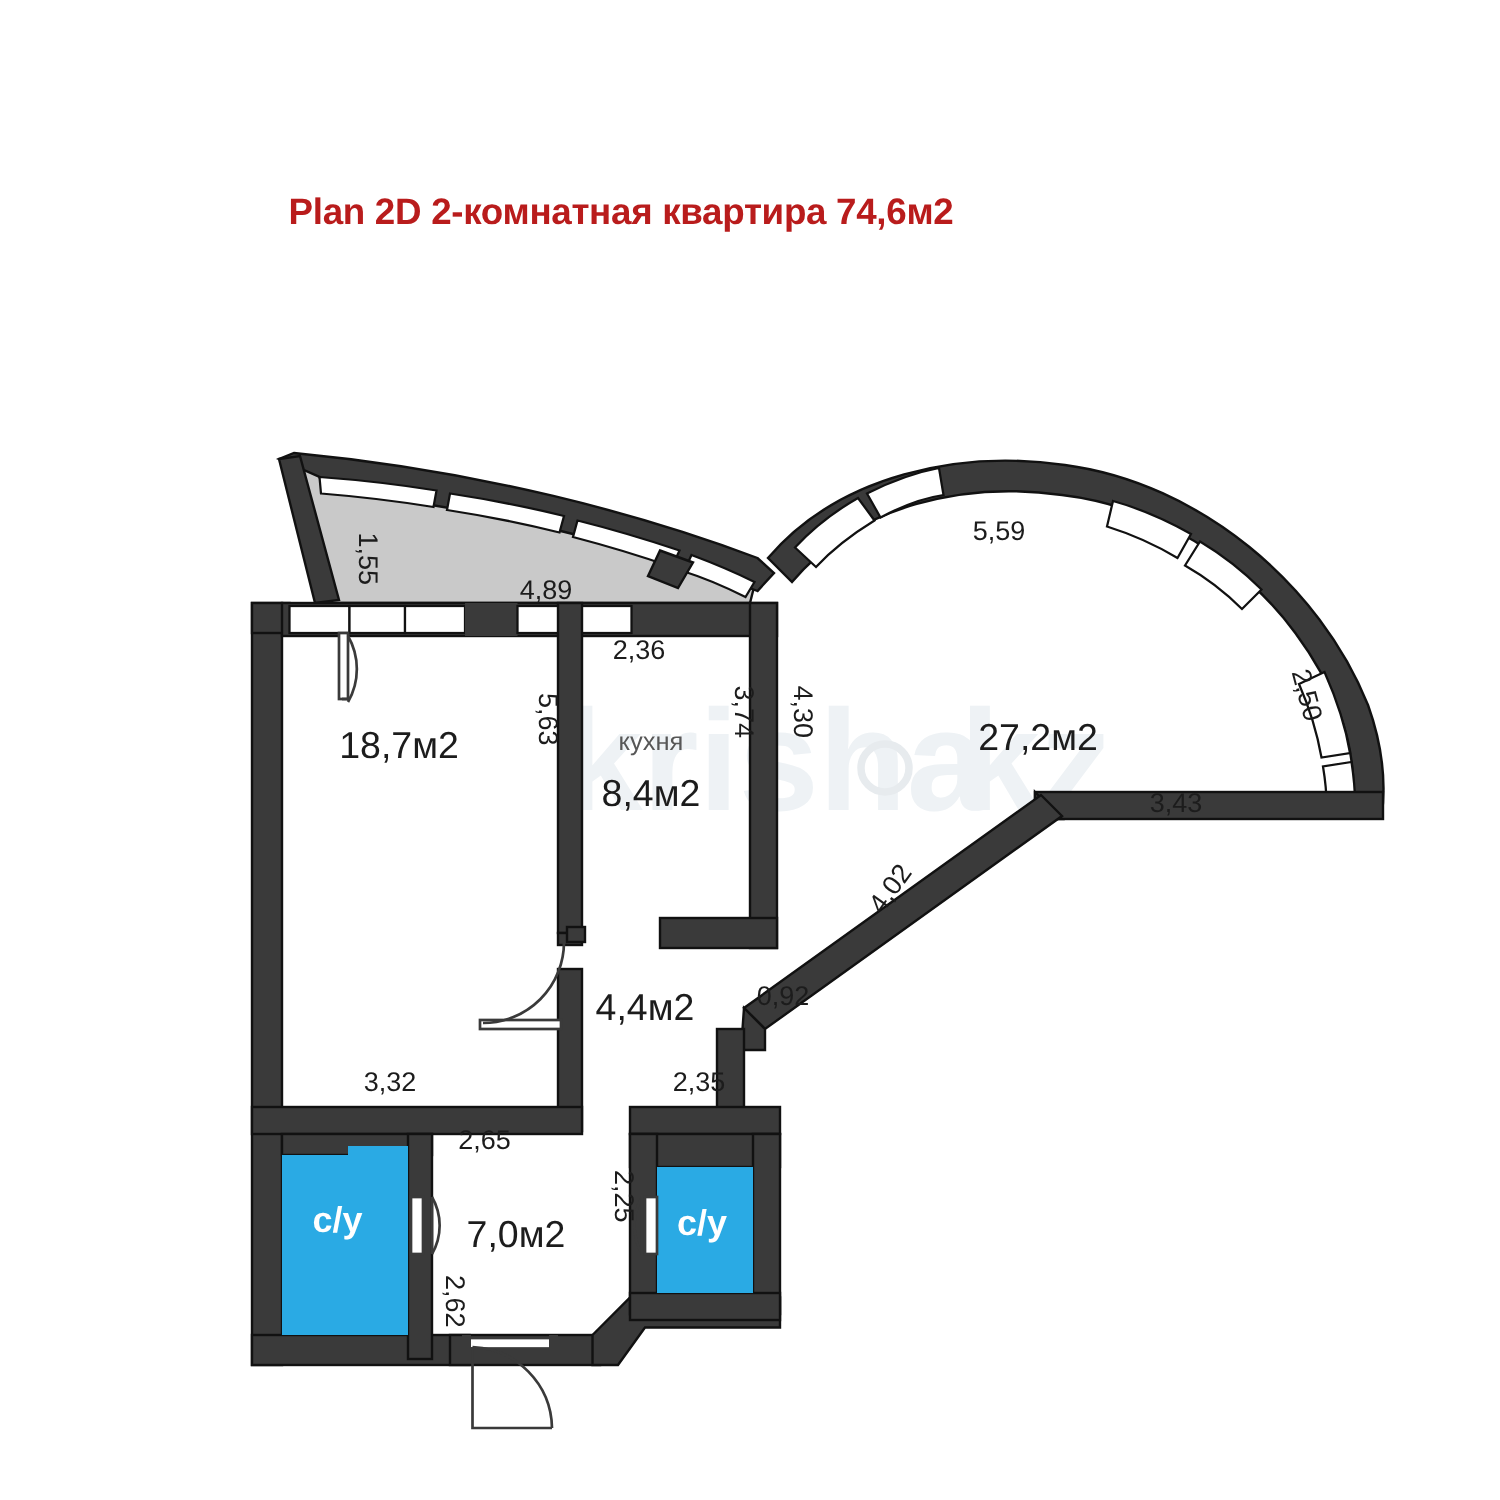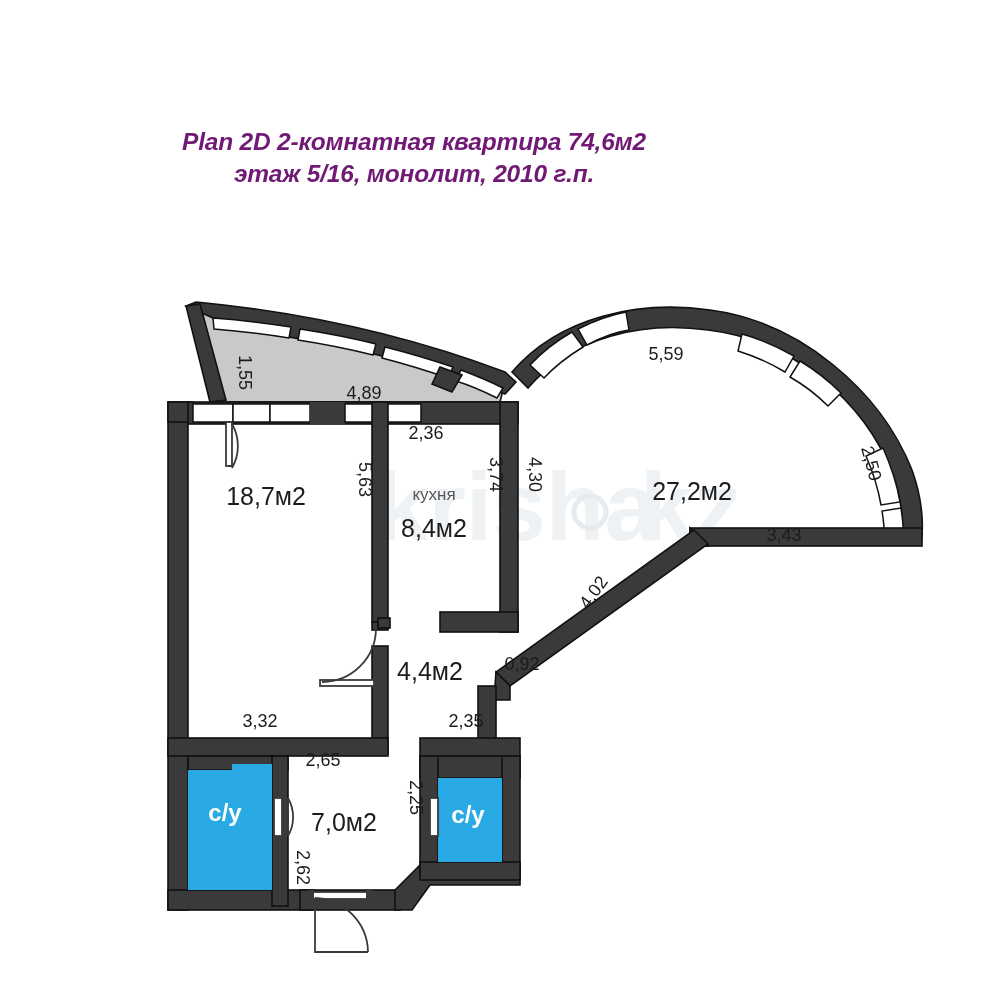--- a/index.html
+++ b/index.html
@@ -16,24 +16,23 @@
     overflow: hidden;
   }
   #title-block {
     position: absolute;
     top: 126px;
     left: 0;
     width: 828px;
     text-align: center;
     font-weight: bold;
     font-size: 24.5px;
-    color: #701a75;
+    color: #b91c1c;
     line-height: 32px;
     letter-spacing: -0.2px;
-    font-style: italic;
   }
   #title-block .tline { display: block; }
   #plan-wrap {
     position: absolute;
     top: 0;
     left: 0;
     width: 1000px;
     height: 1000px;
   }
   svg { display: block; }
@@ -72,21 +71,20 @@
     fill: #eef2f5;
   }
 </style>
 </head>
 <body>
 
 <div id="page">
 
   <div id="title-block">
     <span class="tline">Plan 2D 2-комнатная квартира 74,6м2</span>
-    <span class="tline">этаж 5/16, монолит, 2010 г.п.</span>
   </div>
 
   <div id="plan-wrap">
   <svg width="1000" height="1000" viewBox="0 0 1000 1000" xmlns="http://www.w3.org/2000/svg">
 
     <g>
       <text class="wm-text" x="375" y="540">krisha</text>
       <text class="wm-text" x="640" y="540">kz</text>
       <circle cx="590" cy="512" r="16" fill="none" stroke="#e7ebee" stroke-width="5"></circle>
     </g>

